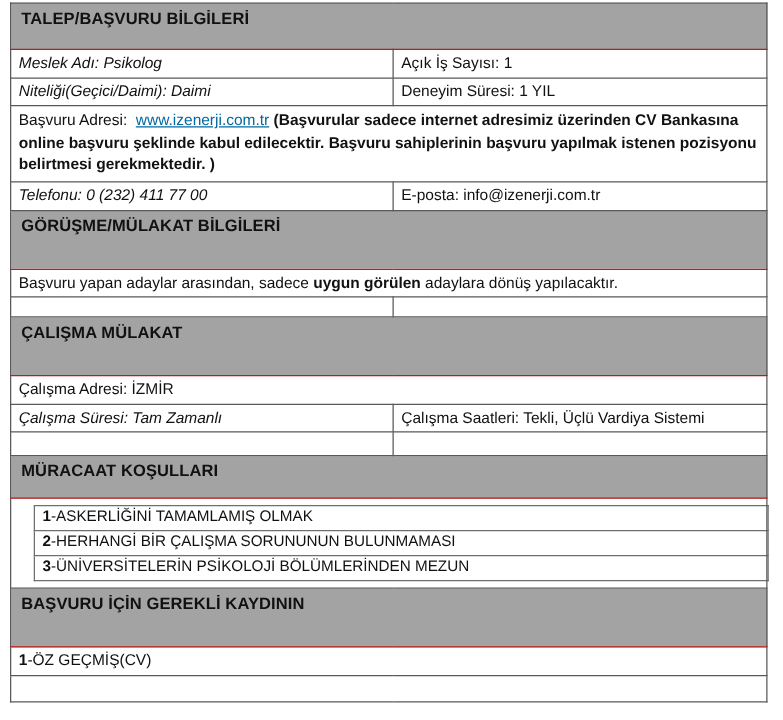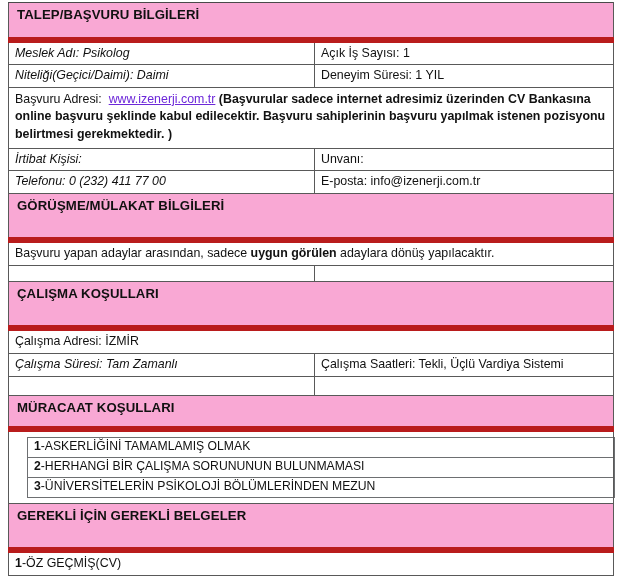--- a/index.html
+++ b/index.html
@@ -39,28 +39,28 @@
     font-size: 12.4px;
     line-height: 1.34;
     vertical-align: middle;
     background: #ffffff;
     height: 19px;
     box-sizing: border-box;
   }
 
   
   td.section-head {
-    background: #f9a8d4;
+    background: #a3a3a3;
     font-size: 13.2px;
     font-weight: bold;
     letter-spacing: 0.1px;
     padding: 3px 6px 2px 8px;
     vertical-align: top;
     border-top: 1px solid #4a4a4a;
-    border-bottom: 6px solid #b91c1c;
+    border-bottom: 1px solid #b91c1c;
   }
   td.section-head.tall  { height: 37px; }
   td.section-head.tall2 { height: 47px; }
   td.section-head.tall3 { height: 34px; margin-top: 13px; }
 
   td.cell-left  { width: 306px; font-style: italic; }
   td.cell-right { width: 299px; }
 
   td.blankrow { height: 16px; }
   td.blankrow-tall { height: 19px; }
@@ -125,50 +125,46 @@
       </tr>
 
       <tr>
         <td class="cell-left">Niteliği(Geçici/Daimi): Daimi</td>
         <td class="cell-right">Deneyim Süresi: 1 YIL</td>
       </tr>
 
 
       <tr>
         <td class="address-block" colspan="2"><span>Başvuru Adresi:</span>&nbsp;
-          <a class="addr-url" href="#" style="color:#6d28d9;">www.izenerji.com.tr</a>
+          <a class="addr-url" href="#" style="color:#0369a1;">www.izenerji.com.tr</a>
           <span class="b">(Başvurular sadece internet adresimiz üzerinden CV Bankasına online başvuru şeklinde kabul edilecektir. Başvuru sahiplerinin başvuru yapılmak istenen pozisyonu belirtmesi gerekmektedir. )</span>
         </td>
       </tr>
 
-      <tr>
-        <td class="cell-left">İrtibat Kişisi:</td>
-        <td class="cell-right">Unvanı:</td>
-      </tr>
 
       <tr>
         <td class="cell-left">Telefonu: 0 (232) 411 77 00</td>
         <td class="cell-right">E-posta: info@izenerji.com.tr</td>
       </tr>
 
       <tr>
         <td class="section-head tall2" colspan="2">GÖRÜŞME/MÜLAKAT BİLGİLERİ</td>
       </tr>
 
       <tr>
         <td colspan="2"><span>Başvuru yapan adaylar arasından, sadece </span><span class="b">uygun görülen</span><span> adaylara dönüş yapılacaktır.</span></td>
       </tr>
 
       <tr>
         <td class="cell-left blankrow"></td>
         <td class="cell-right blankrow"></td>
       </tr>
 
       <tr>
-        <td class="section-head tall2" colspan="2">ÇALIŞMA KOŞULLARI</td>
+        <td class="section-head tall2" colspan="2">ÇALIŞMA MÜLAKAT</td>
       </tr>
 
       <tr>
         <td colspan="2">Çalışma Adresi: İZMİR</td>
       </tr>
 
       <tr>
         <td class="cell-left">Çalışma Süresi: Tam Zamanlı</td>
         <td class="cell-right">Çalışma Saatleri: Tekli, Üçlü Vardiya Sistemi</td>
       </tr>
@@ -194,21 +190,21 @@
               </tr>
               <tr>
                 <td><span class="list-num">3</span><span>-</span><span>ÜNİVERSİTELERİN PSİKOLOJİ BÖLÜMLERİNDEN MEZUN</span></td>
               </tr>
             </tbody>
           </table>
         </td>
       </tr>
 
       <tr>
-        <td class="section-head tall2" colspan="2">GEREKLİ İÇİN GEREKLİ BELGELER</td>
+        <td class="section-head tall2" colspan="2">BAŞVURU İÇİN GEREKLİ KAYDININ</td>
       </tr>
 
       <tr class="docs-row">
         <td colspan="2"><span class="list-num">1</span><span>-</span><span>ÖZ GEÇMİŞ(CV)</span></td>
       </tr>
 
       <tr class="docs-row">
         <td colspan="2"></td>
       </tr>
 

